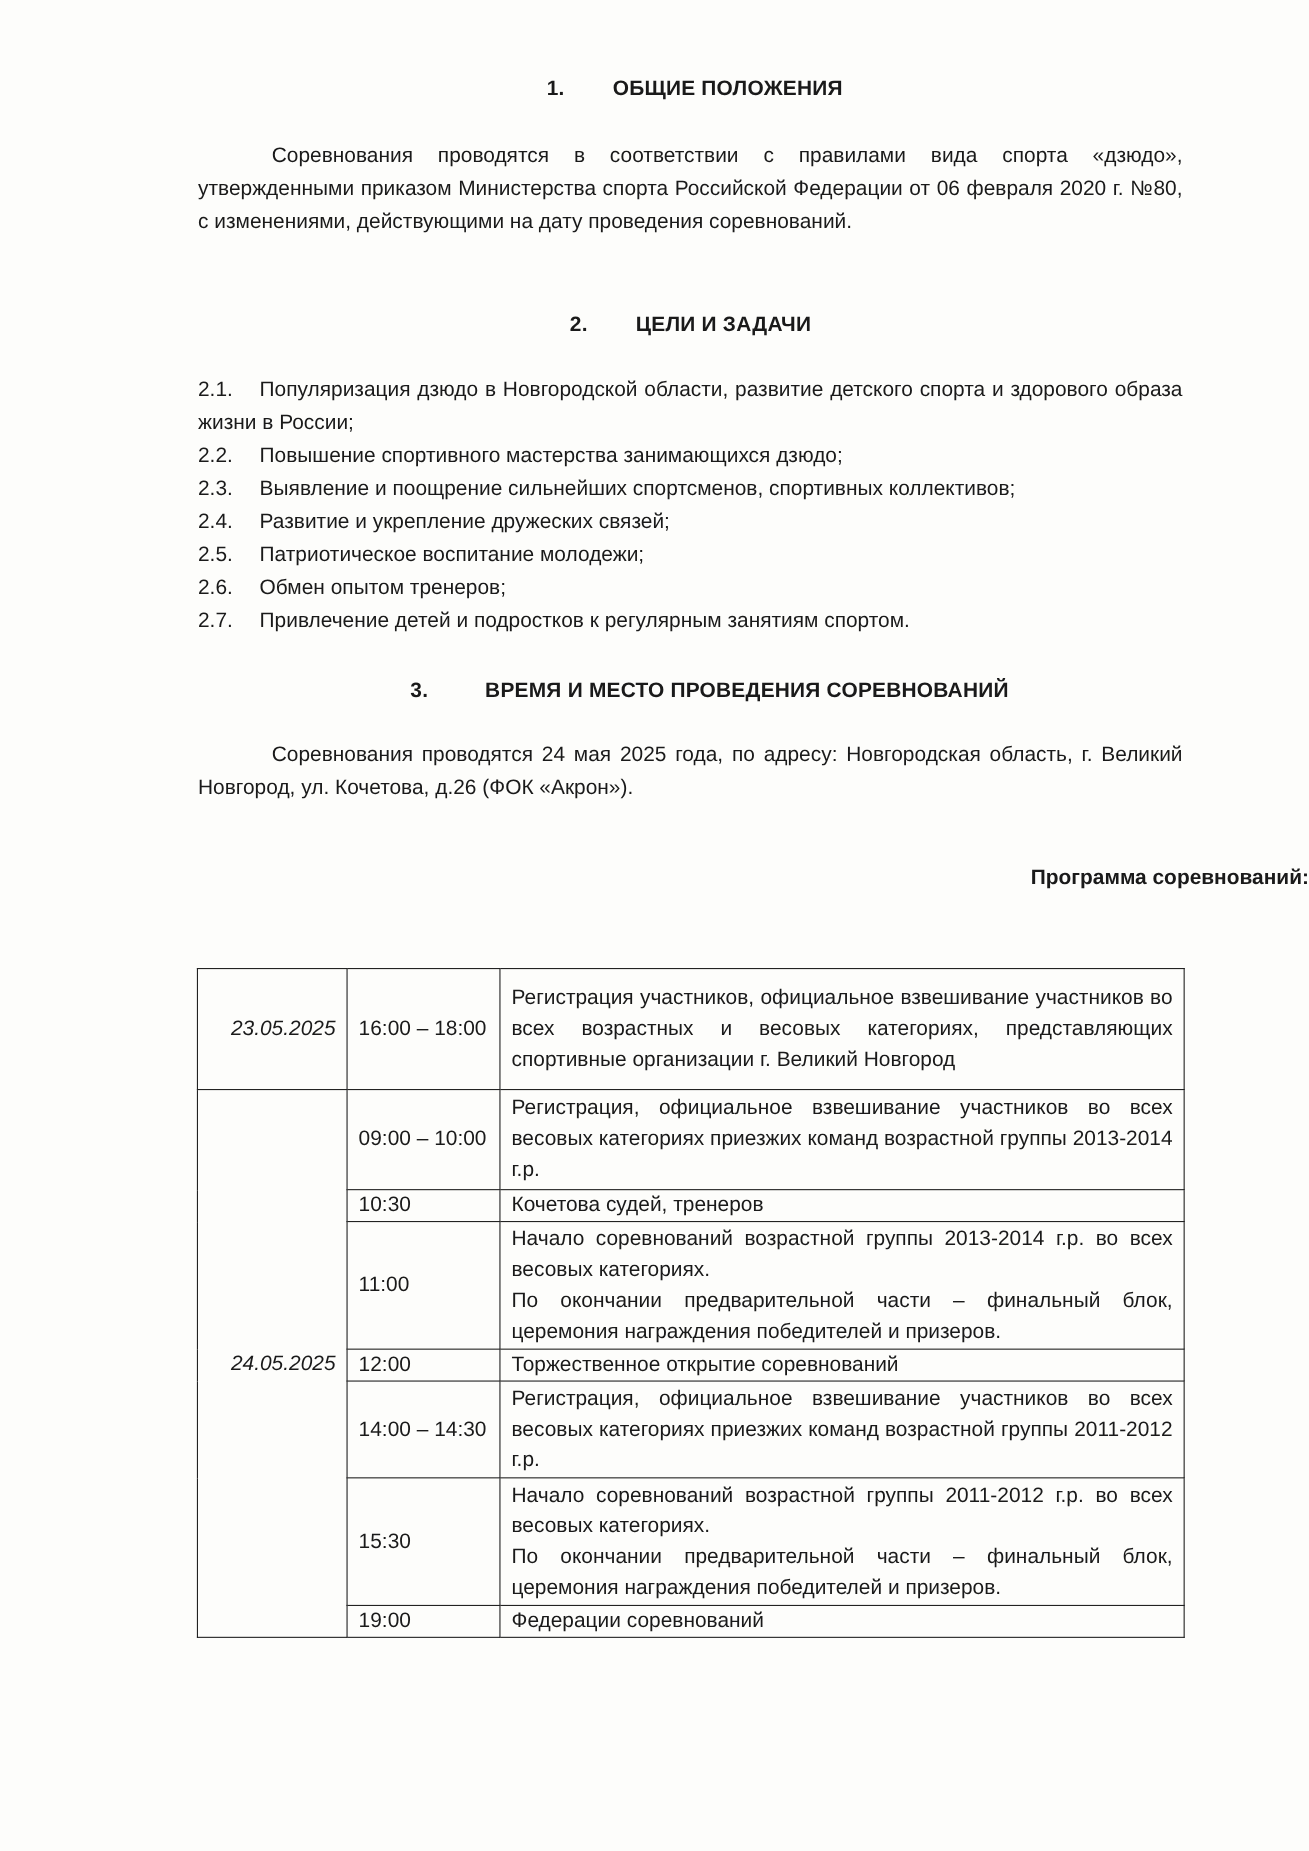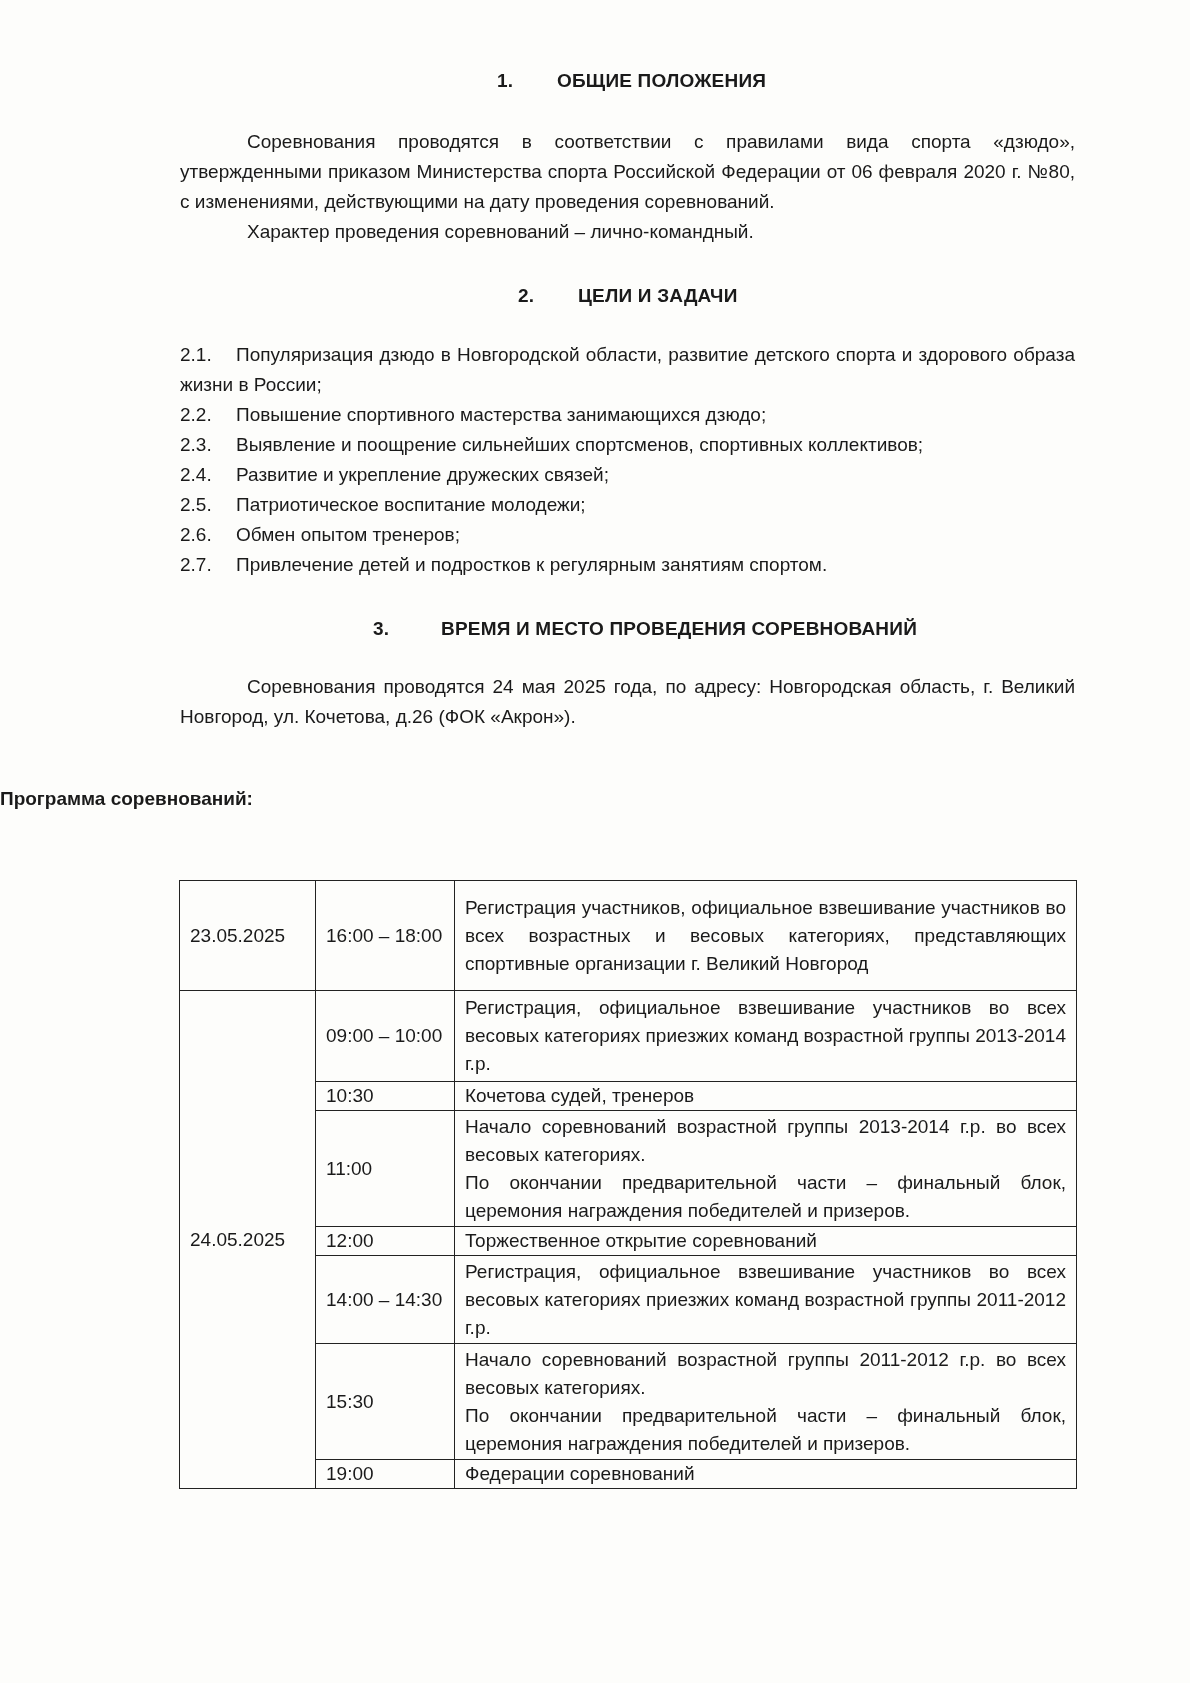--- a/index.html
+++ b/index.html
@@ -18,41 +18,40 @@
       text-align: justify; text-align-last: left;
     }
     .indent { text-indent: 67px; }
     .para p { margin: 0; }
     .list { position: absolute; left: 180px; width: 895px; font-size: 19px; line-height: 30px; }
     .list .item { display: flex; text-align: justify; }
     .list .item .n { width: 56px; flex: 0 0 56px; }
     .list .item .t { flex: 1; }
     .list .item.wrap { display: block; text-indent: 0; }
     .list .item.wrap .n { display: inline-block; width: 56px; }
-    .subtitle { position: absolute; left: 0; width: 1190px; text-align: left; font-weight: bold; font-size: 19px; top: 788px; }
+    .subtitle { position: absolute; left: 0; width: 1190px; text-align: right; font-weight: bold; font-size: 19px; top: 788px; }
     table.schedule {
       position: absolute; left: 179px; top: 880px; width: 898px;
       border-collapse: collapse; font-size: 19px; line-height: 28px;
     }
     table.schedule td { border: 1.6px solid #222; vertical-align: middle; padding: 0 10px; }
-    td.date { width: 115px; text-align: left; }
+    td.date { width: 115px; text-align: right; font-style: italic; }
     td.time { width: 118px; }
     td.desc { text-align: justify; text-align-last: left; padding: 0 10px 0 10px; }
   </style>
 </head>
 <body>
 
 <div class="page">
 
   <div class="heading" style="left:497px; top:70px;">
     <span class="num">1.</span><span>ОБЩИЕ ПОЛОЖЕНИЯ</span>
   </div>
   <div class="para" style="top:127px;">
     <p class="indent">Соревнования проводятся в соответствии с правилами вида спорта «дзюдо», утвержденными приказом Министерства спорта Российской Федерации от 06 февраля 2020 г. №80, с изменениями, действующими на дату проведения соревнований.</p>
-    <p class="indent">Характер проведения соревнований – лично-командный.</p>
   </div>
 
   <div class="heading" style="left:518px; top:285px;">
     <span class="num">2.</span><span>ЦЕЛИ И ЗАДАЧИ</span>
   </div>
   <div class="list" style="top:340px;">
     <div class="item wrap" style="text-align:justify;">
       <span class="n">2.1.</span><span>Популяризация дзюдо в Новгородской области, развитие детского спорта и здорового образа жизни в России;</span>
     </div>
     <div class="item">

